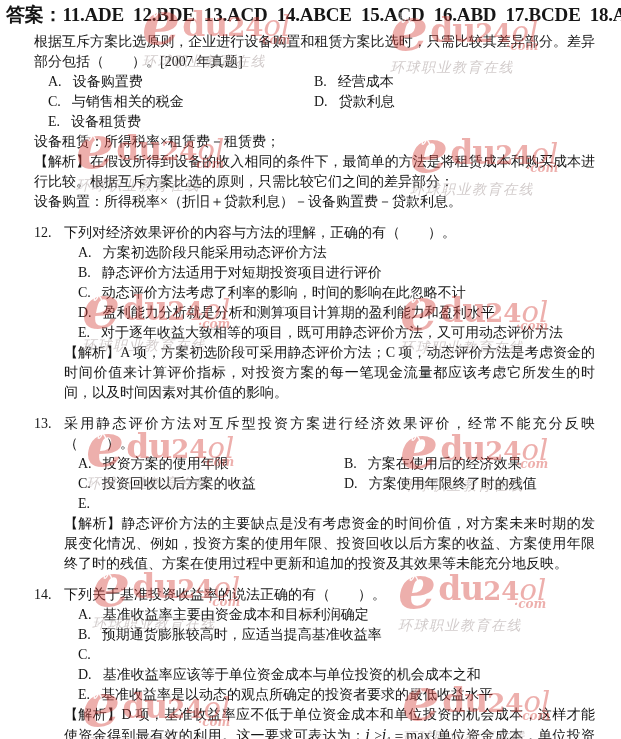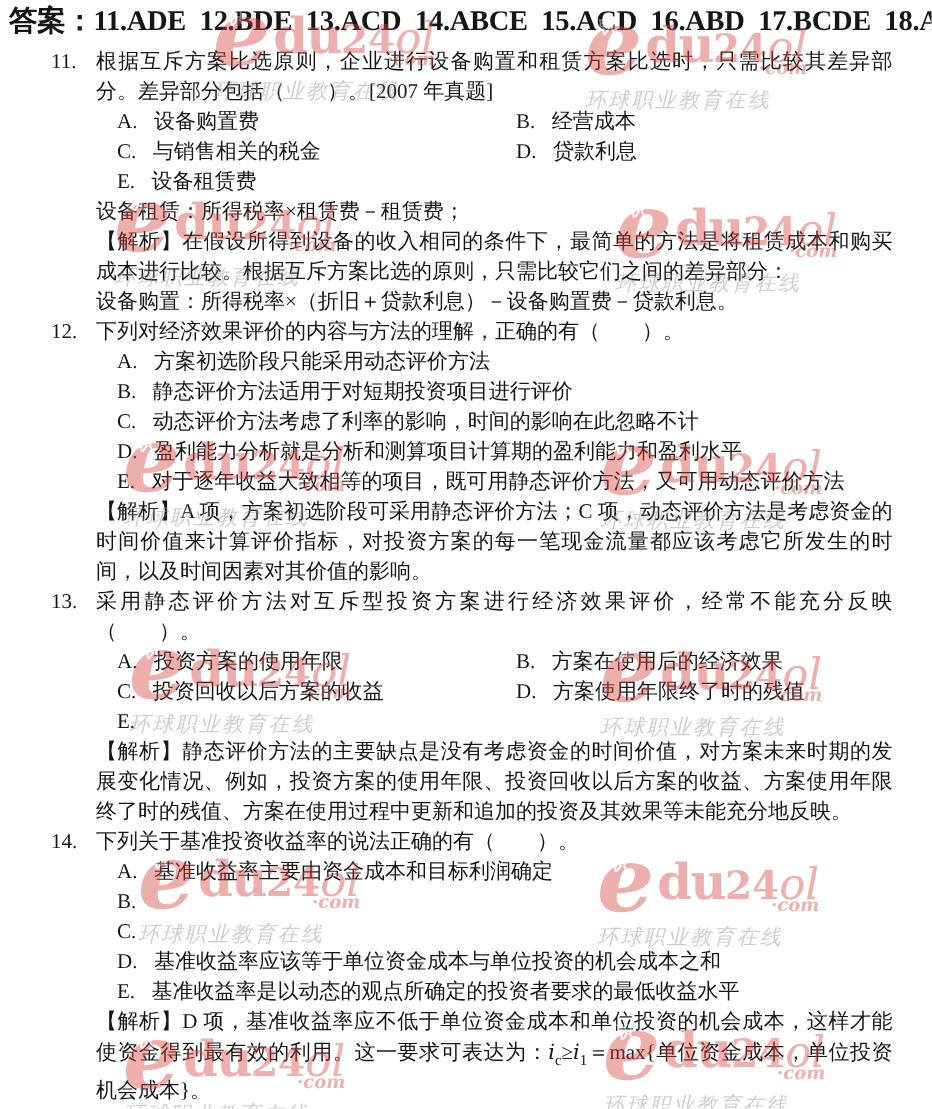--- a/index.html
+++ b/index.html
@@ -5,21 +5,21 @@
   html,body{margin:0;padding:0;}
   body{
     width:621px;height:739px;
     background:#ffffff;
     font-family:"Liberation Serif","DejaVu Serif",serif;
     color:#161616;
   }
   .page{position:relative;width:621px;height:739px;background:#fff;overflow:hidden;}
   .content{position:relative;z-index:1;padding:5px 26px 0 6px;font-size:14px;line-height:20px;}
   .answers{font-weight:bold;font-size:19px;white-space:pre;letter-spacing:-0.2px;}
-  .q{display:flex;padding-left:28px;}
+  .q{display:flex;margin-top:11px;padding-left:28px;}
   .q.first{margin-top:7px;}
   .qnum{width:30px;flex:none;}
   .qbody{flex:1;min-width:0;}
   .stem{text-align:justify;}
   .optrow{display:flex;}
   .opt{padding-left:14px;display:flex;}
   .opt.colL{width:252px;flex:none;}
   .olabel{margin-right:11px;flex:none;}
   .analysis p{margin:0;text-align:justify;}
   .analysis i{font-style:italic;font-family:"DejaVu Serif",serif;}
@@ -57,21 +57,20 @@
   <div class="wm" style="left:398px;top:568px"><span class="wm-e"><b class="wm-echar">e</b><i class="wm-badge">职</i></span><span class="wm-word"><b class="wm-du">du</b><b class="wm-24">24</b><b class="wm-ol">ol</b><i class="wm-com">·com</i></span><div class="wm-sub">环球职业教育在线</div></div>
 
   <div class="wm" style="left:82px;top:686px"><span class="wm-e"><b class="wm-echar">e</b><i class="wm-badge">职</i></span><span class="wm-word"><b class="wm-du">du</b><b class="wm-24">24</b><b class="wm-ol">ol</b><i class="wm-com">·com</i></span><div class="wm-sub">环球职业教育在线</div></div>
   <div class="wm" style="left:402px;top:680px"><span class="wm-e"><b class="wm-echar">e</b><i class="wm-badge">职</i></span><span class="wm-word"><b class="wm-du">du</b><b class="wm-24">24</b><b class="wm-ol">ol</b><i class="wm-com">·com</i></span><div class="wm-sub">环球职业教育在线</div></div>
 
   <div class="content">
 
     <div class="answers"><span>答案：</span><span>11.ADE  12.BDE  13.ACD  14.ABCE  15.ACD  16.ABD  17.BCDE  18.AB  19.ABD  20.ACDE</span></div>
 
     <div class="q first">
-      <div class="qnum">11.</div>
       <div class="qbody">
         <div class="stem">根据互斥方案比选原则，企业进行设备购置和租赁方案比选时，只需比较其差异部分。差异部分包括（　　）。[2007 年真题]</div>
         <div class="optrow">
           <div class="opt colL">
               <span class="olabel">A.</span>
               <span>设备购置费</span>
             </div>
           <div class="opt">
               <span class="olabel">B.</span>
               <span>经营成本</span>
@@ -169,20 +168,21 @@
     <div class="q">
       <div class="qnum">14.</div>
       <div class="qbody">
         <div class="stem">下列关于基准投资收益率的说法正确的有（　　）。</div>
         <div class="opt">
             <span class="olabel">A.</span>
             <span>基准收益率主要由资金成本和目标利润确定</span>
           </div>
         <div class="opt">
             <span class="olabel">B.</span>
+            <span>预期通货膨胀较高时，应适当提高基准收益率</span>
           </div>
         <div class="opt">
             <span class="olabel">C.</span>
           </div>
         <div class="opt">
             <span class="olabel">D.</span>
             <span>基准收益率应该等于单位资金成本与单位投资的机会成本之和</span>
           </div>
         <div class="opt">
             <span class="olabel">E.</span>

